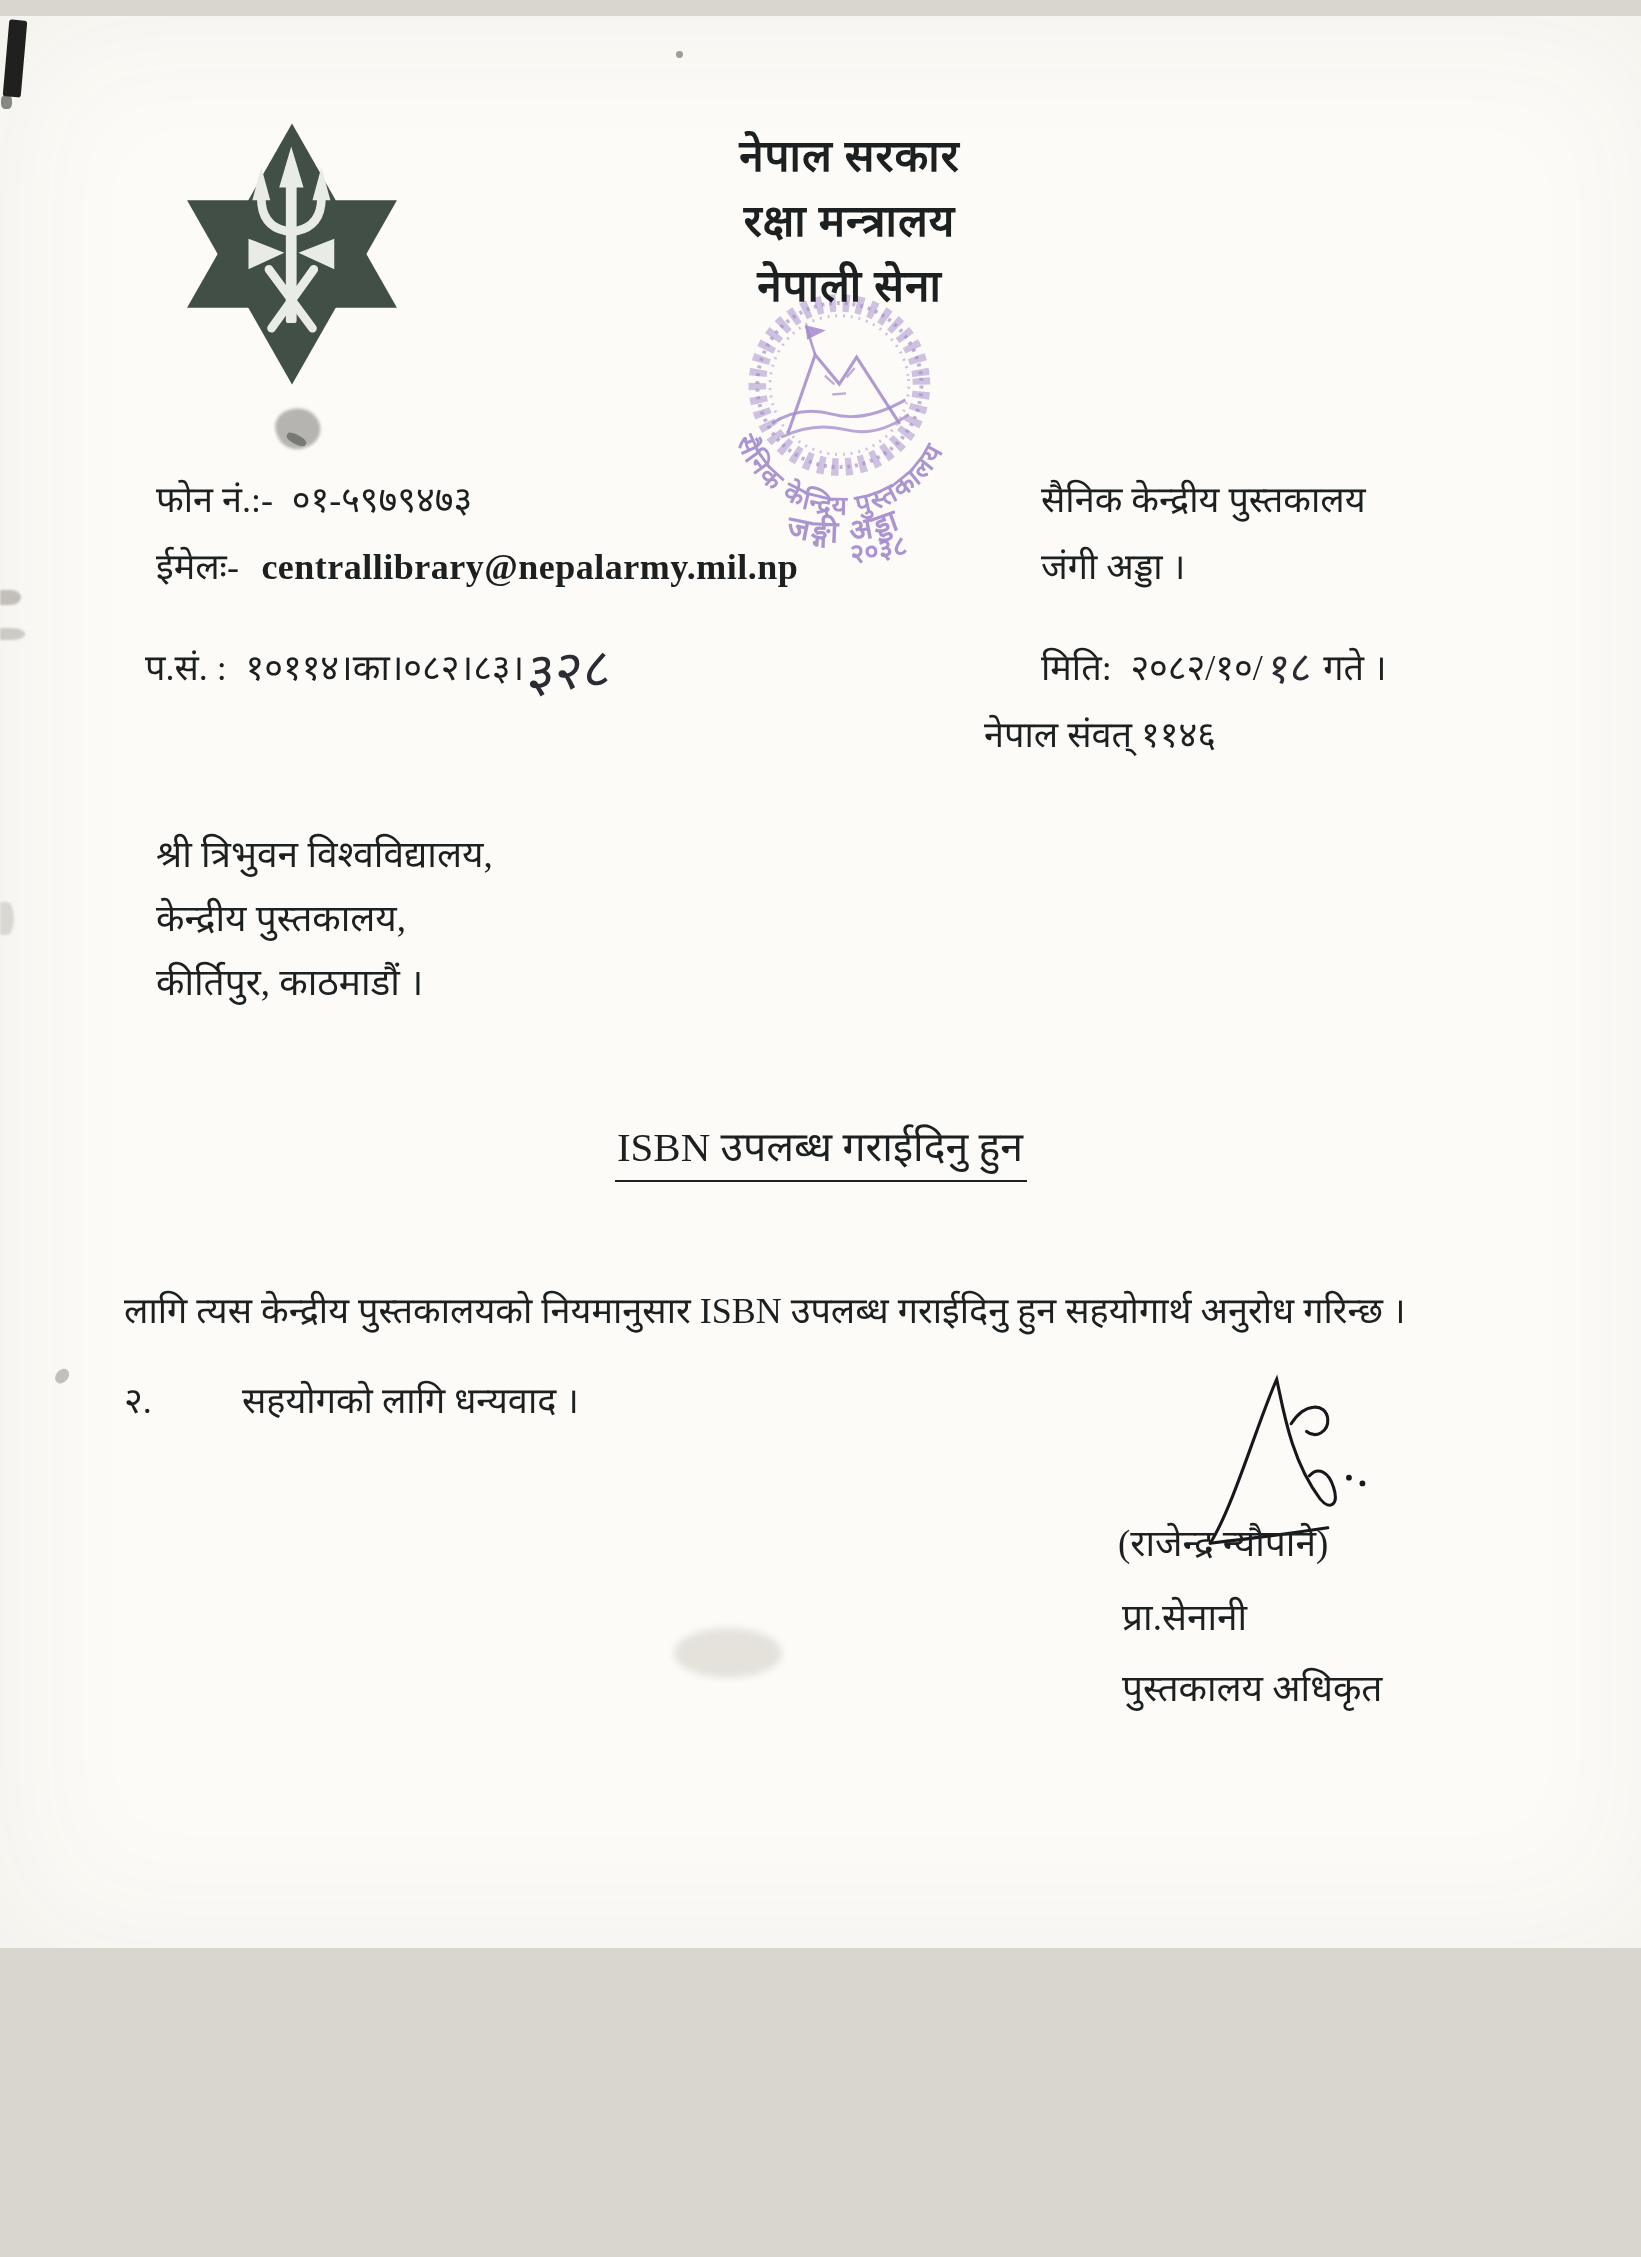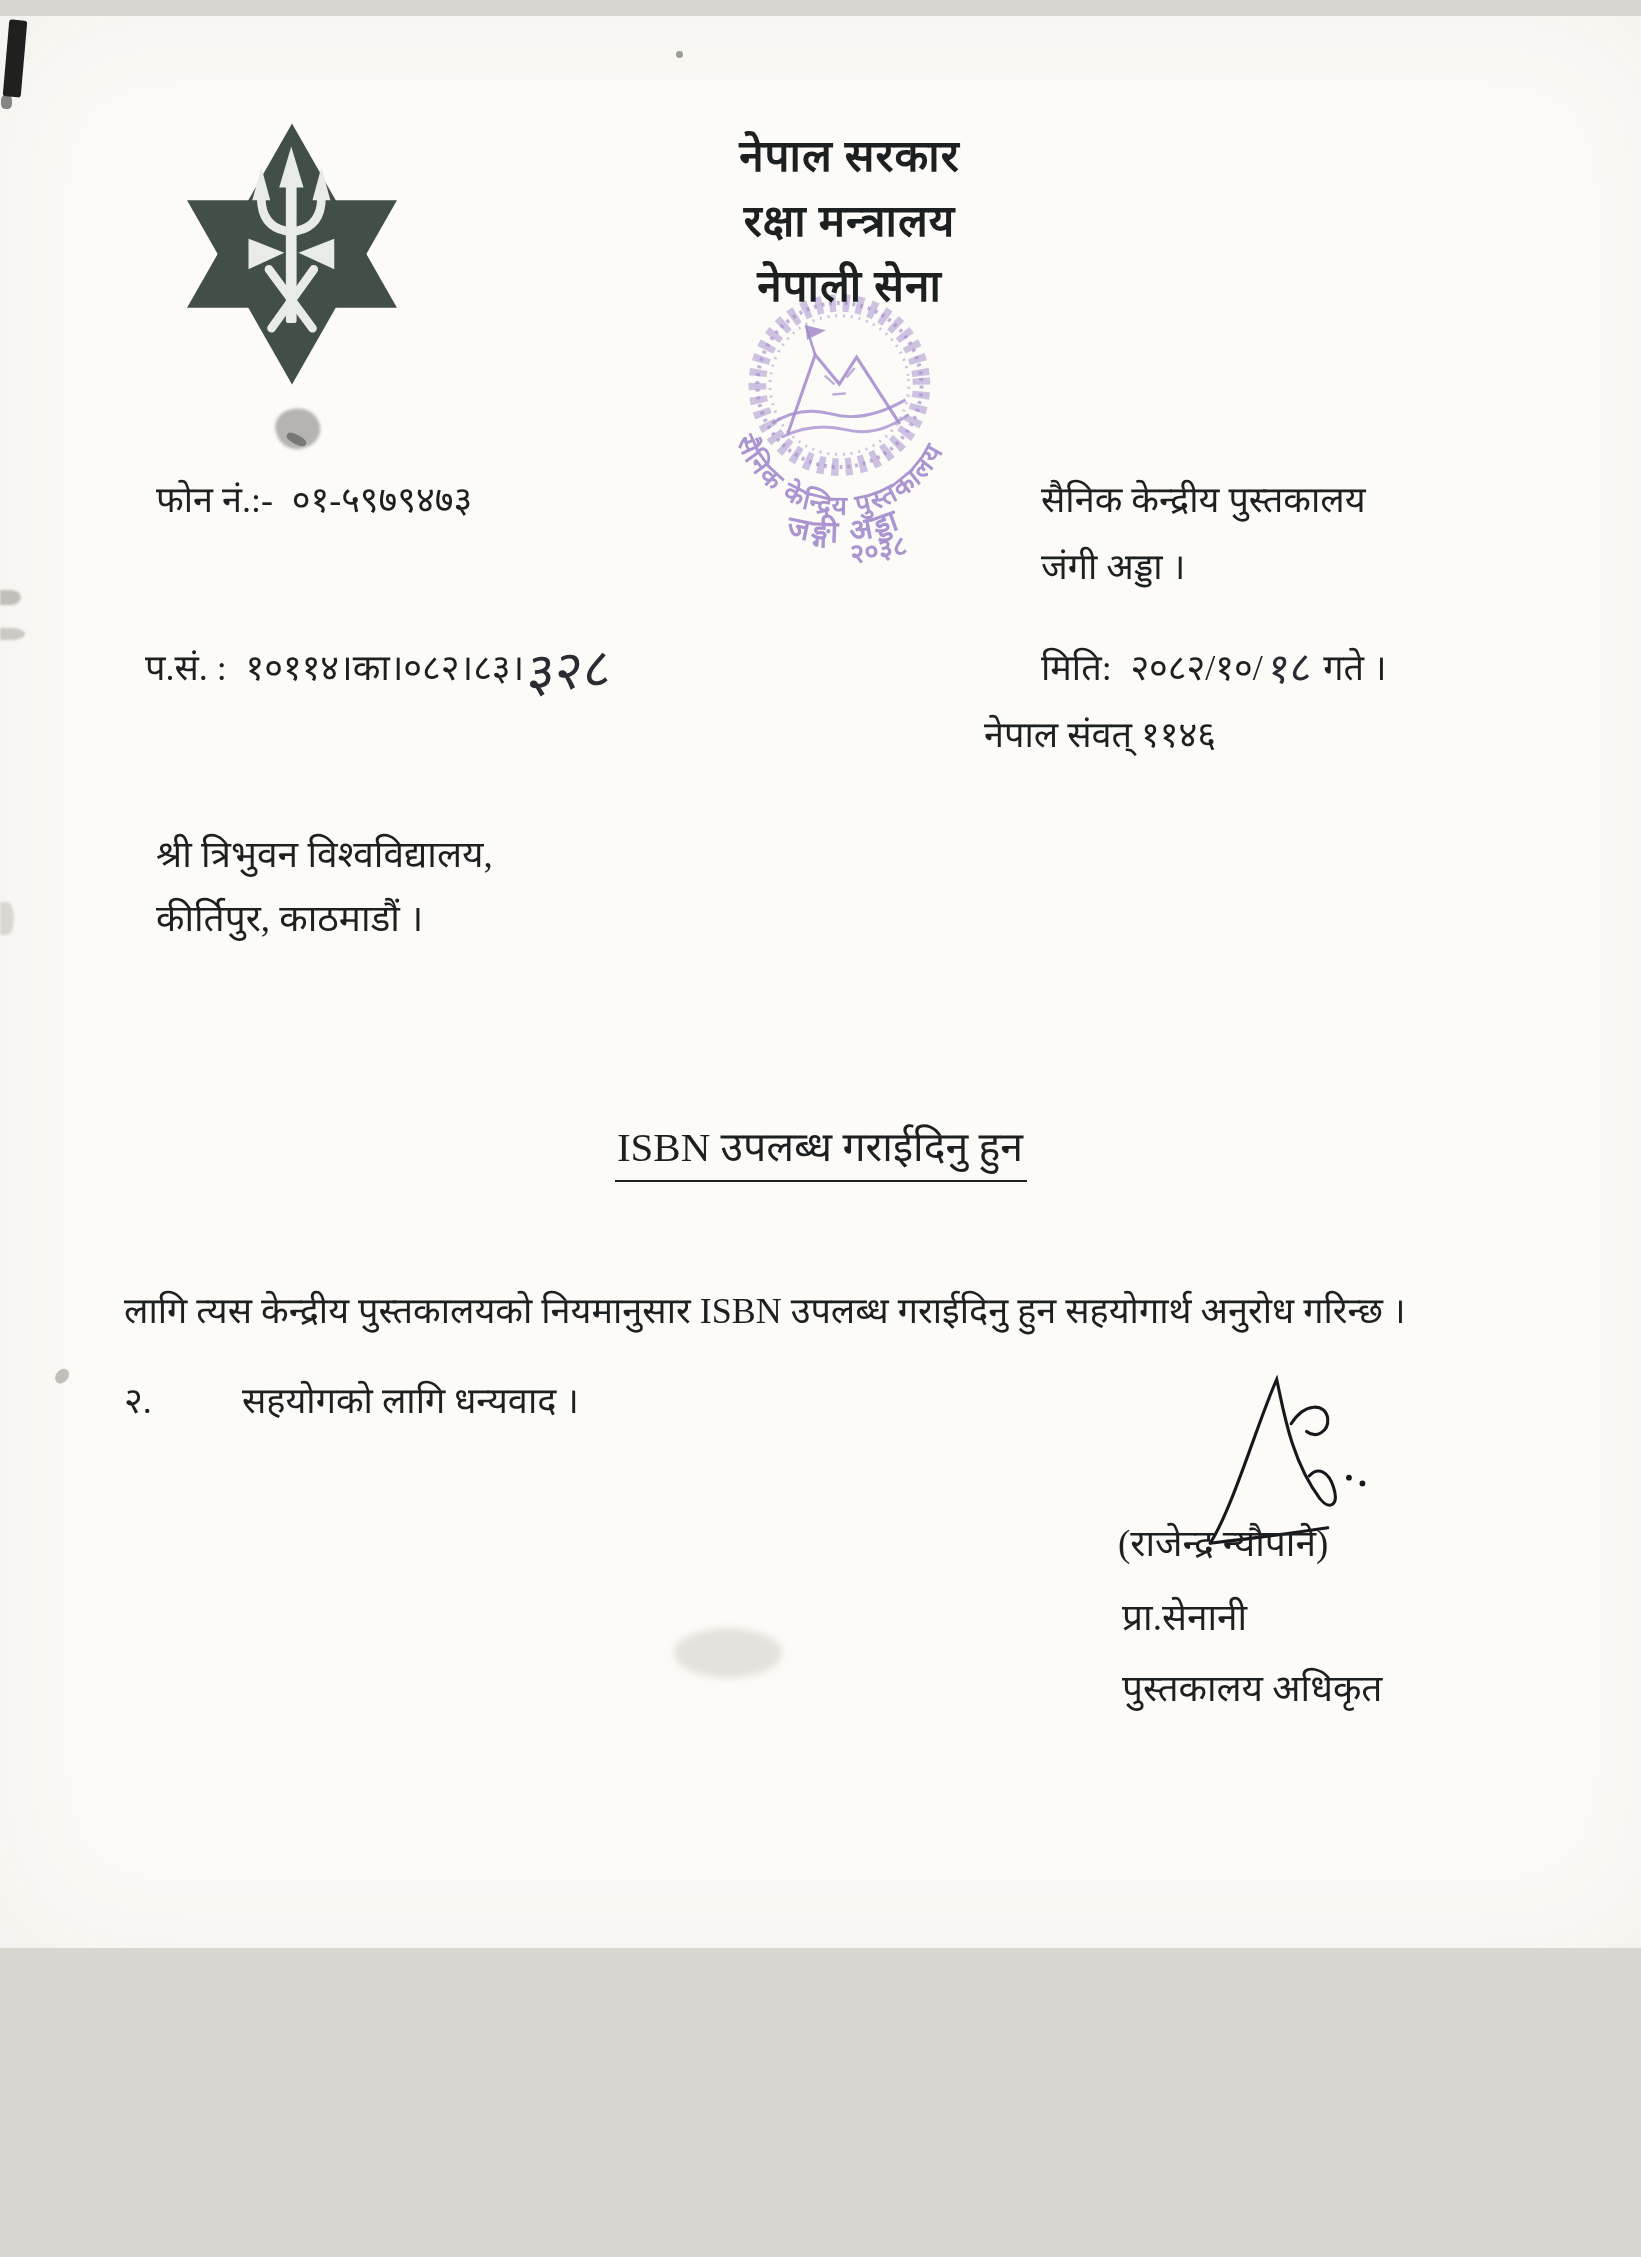--- a/index.html
+++ b/index.html
@@ -127,38 +127,43 @@
     <text font-size="31" font-weight="bold" letter-spacing="3" fill="#9d82d0" opacity=".9">
       <textPath href="#stamp-arc-path2">जङ्गी अड्डा</textPath>
     </text>
     <text x="186" y="276" text-anchor="middle" font-size="28" font-weight="bold" fill="#9d82d0" opacity=".9" transform="rotate(-5 186 276)">२०३८</text>
   </svg>
 
   <div class="abs line37 contact-phone">
     <span>फोन नं.:-</span>
     <span class="sp">०१-५९७९४७३</span>
   </div>
+  <div class="abs line37 contact-email">
+    <span>ईमेलः-</span>
+    <span class="email-latin">centrallibrary@nepalarmy.mil.np</span>
+  </div>
 
   <div class="abs line37 office-1">सैनिक केन्द्रीय पुस्तकालय</div>
   <div class="abs line37 office-2">जंगी अड्डा ।</div>
 
   <div class="abs line37 refline">
     <span>प.सं. :</span>
     <span class="sp">१०११४।का।०८२।८३।</span><span class="hand hand-ref">३२८</span>
   </div>
 
   <div class="abs line37 dateline">
     <span>मिति:</span>
     <span class="sp">२०८२/१०/</span><span class="hand hand-day">१८</span>
     <span>गते ।</span>
   </div>
   <div class="abs line37 samvat">नेपाल संवत् ११४६</div>
 
   <div class="abs recipient">
     <div>श्री त्रिभुवन विश्वविद्यालय,</div>
+    <div>केन्द्रीय पुस्तकालय,</div>
     <div>कीर्तिपुर, काठमाडौं ।</div>
   </div>
 
   <div class="abs subject">ISBN उपलब्ध गराईदिनु हुन</div>
 
   <div class="abs bodyline b2">लागि त्यस केन्द्रीय पुस्तकालयको नियमानुसार ISBN उपलब्ध गराईदिनु हुन सहयोगार्थ अनुरोध गरिन्छ ।</div>
   <div class="abs bodyline b3">
     <span class="num2">२.</span><span>सहयोगको लागि धन्यवाद ।</span>
   </div>
 

